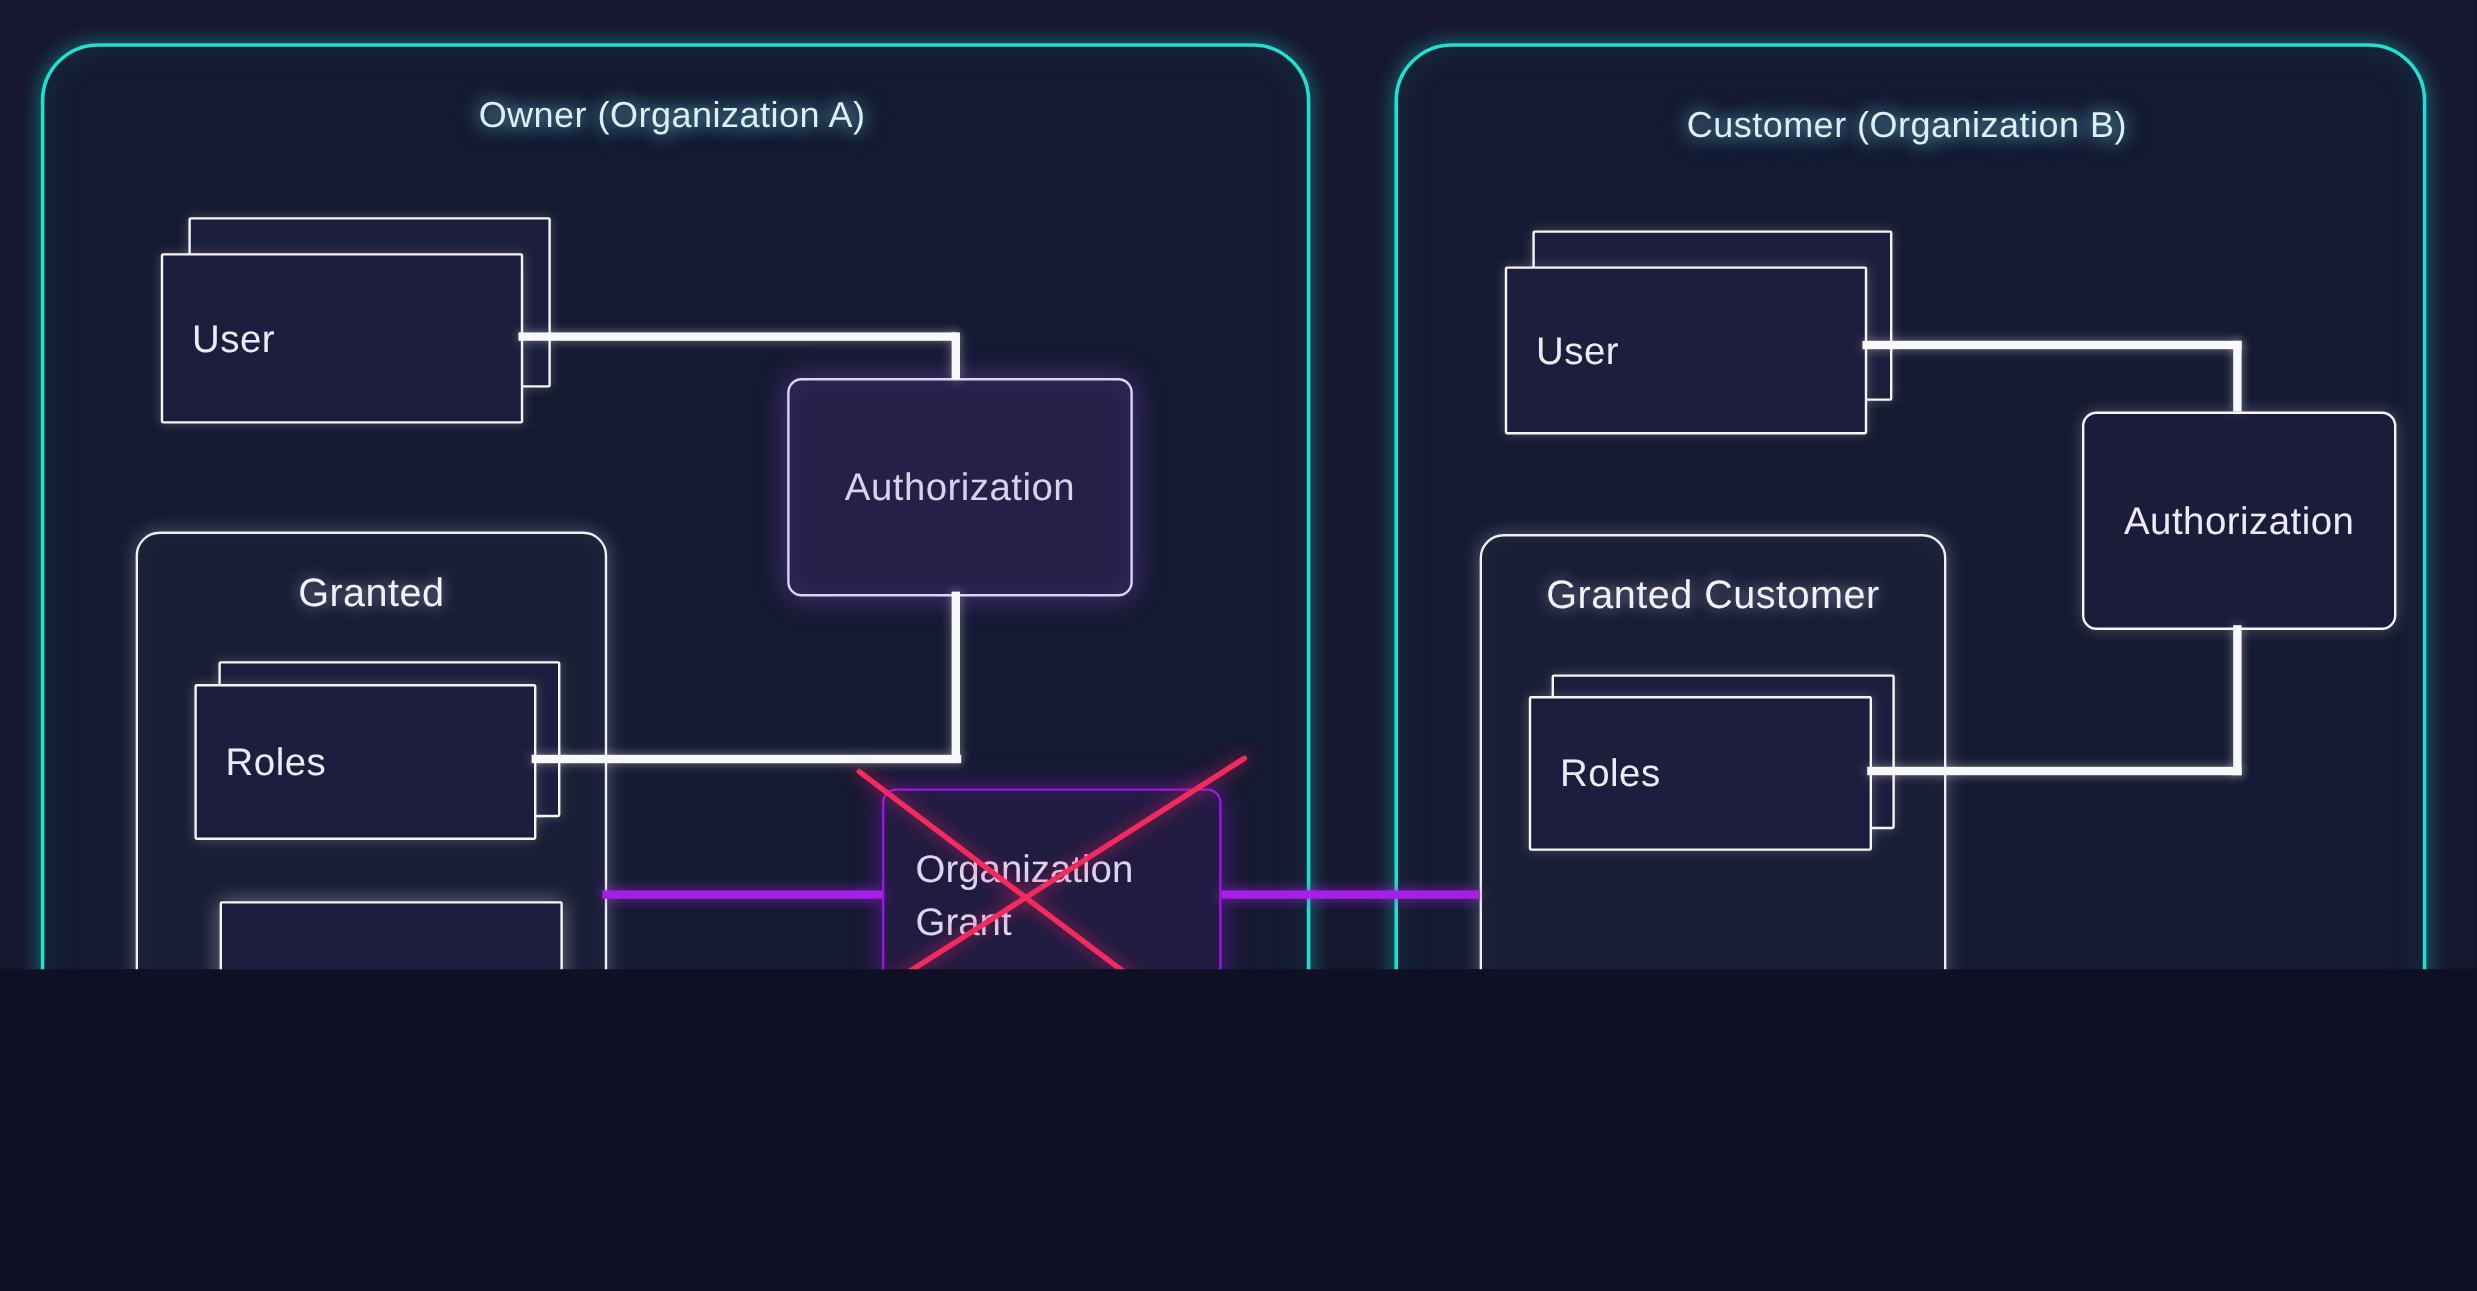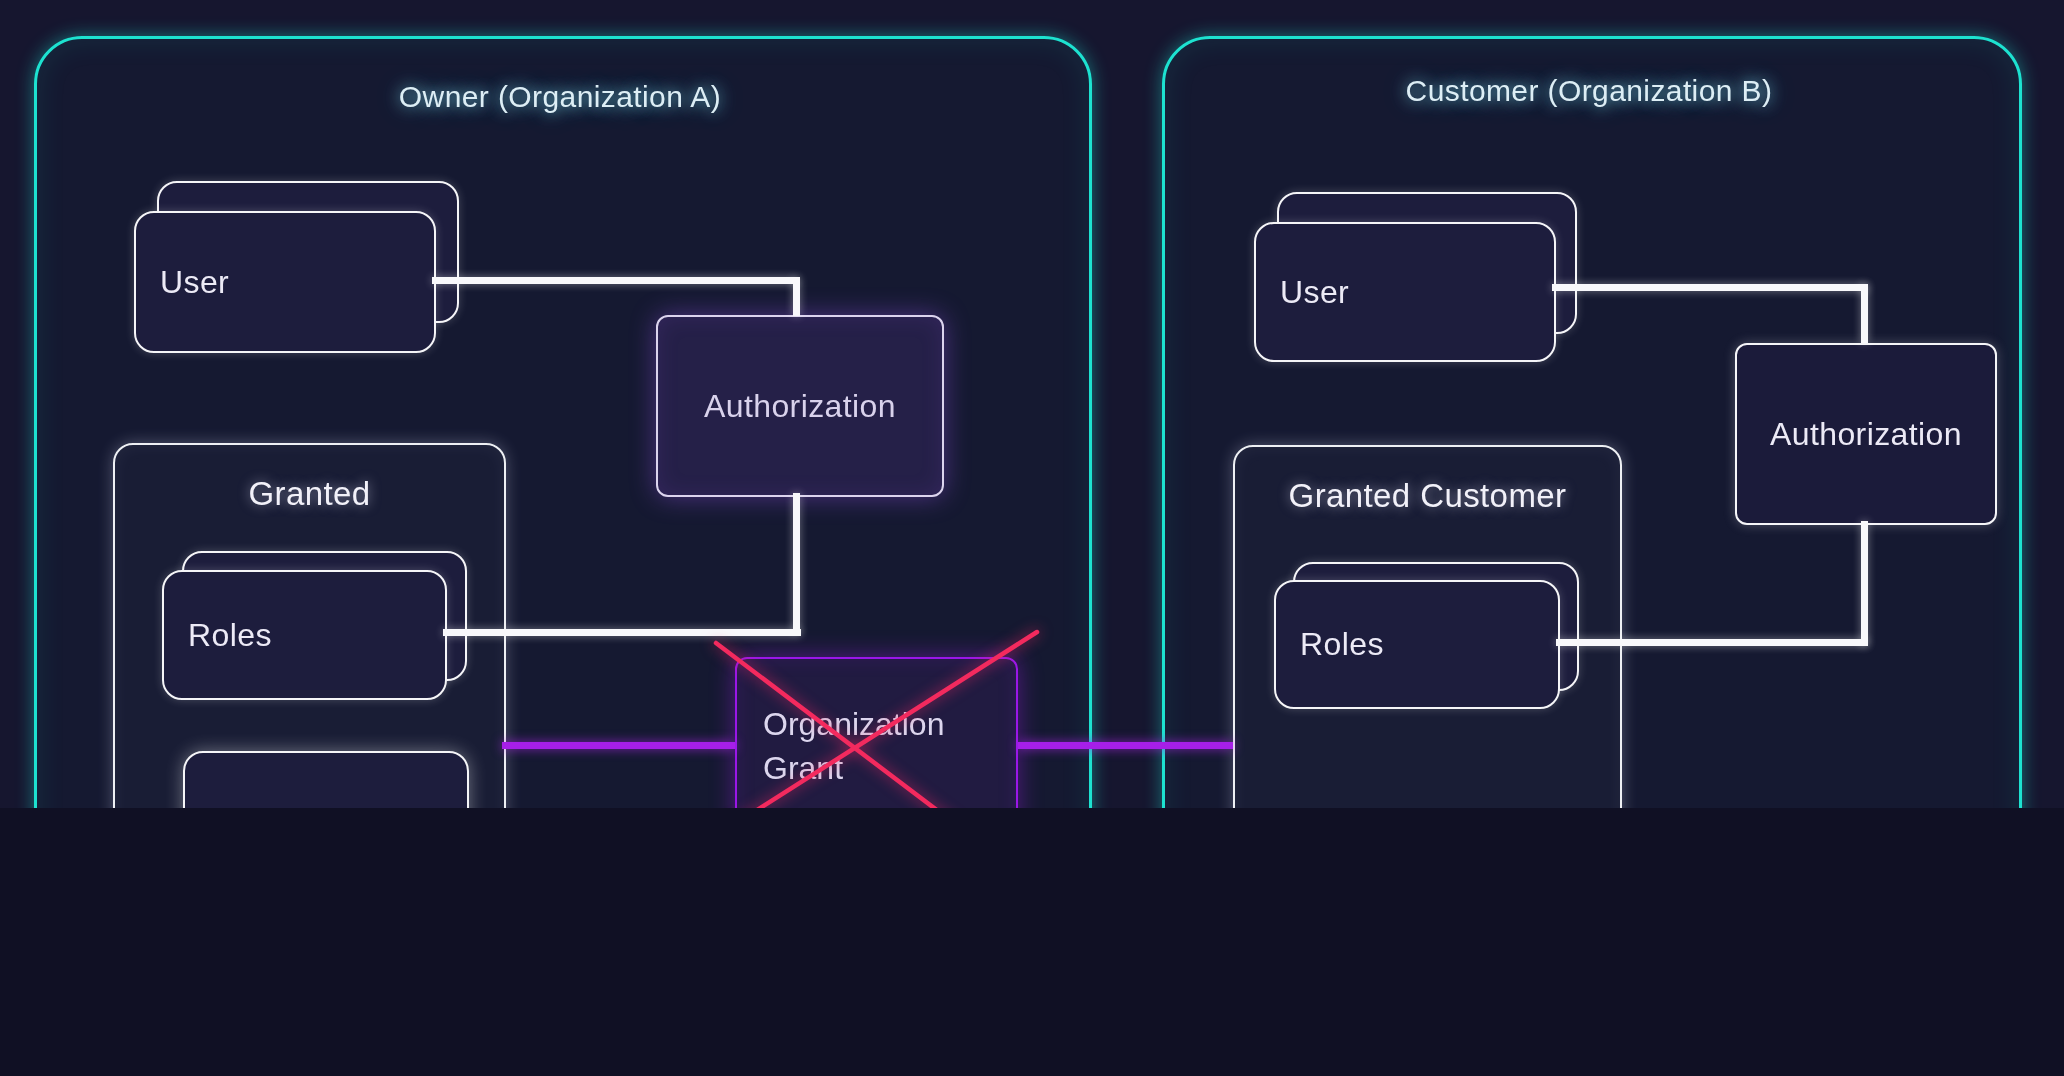--- a/index.html
+++ b/index.html
@@ -17,36 +17,36 @@
     z-index:1;
   }
   .org-a{left:34px; top:36px; width:1052px; height:992px;}
   .org-b{left:1162px; top:36px; width:854px; height:992px;}
   .org-title{
     position:absolute; text-align:center; font-size:30px; letter-spacing:.4px;
     color:#ddeef5; text-shadow:0 0 14px rgba(125,215,235,.85), 0 0 26px rgba(80,190,220,.45);
     z-index:2;
   }
   .org-title.a{left:34px; width:1052px; top:80px;}
-  .org-title.b{left:1162px; width:854px; top:74px;}
+  .org-title.b{left:1162px; width:854px; top:88px;}
   
   .project{
     position:absolute; border:2.5px solid #eef0f4; border-radius:20px;
     background:rgba(255,255,255,0.018);
     box-shadow:0 0 16px rgba(225,228,255,.30), inset 0 0 18px rgba(225,228,255,.06);
     z-index:2;
   }
   .project-title{
     position:absolute; left:0; right:0; top:30px; text-align:center;
     font-size:33px; color:#f2f1f9; letter-spacing:.4px;
     text-shadow:0 0 12px rgba(230,230,255,.55);
   }
   
   .card{
-    position:absolute; border:2.5px solid #f5f5f8; border-radius:20px;
+    position:absolute; border:2.5px solid #f5f5f8; border-radius:2px;
     background:#1d1d3d; box-shadow:0 0 10px rgba(245,245,250,.22);
     z-index:3;
   }
   .card-label{
     position:absolute; left:24px; top:0; bottom:0;
     display:flex; align-items:center; font-size:32px; letter-spacing:.4px; color:#eceaf6;
   }
   .card-label.centered{left:0; right:0; justify-content:center;}
   .glowing{box-shadow:0 0 26px rgba(255,255,255,.60), 0 0 8px rgba(255,255,255,.45);}
   .glowing-soft{box-shadow:0 0 18px rgba(255,255,255,.38);}

